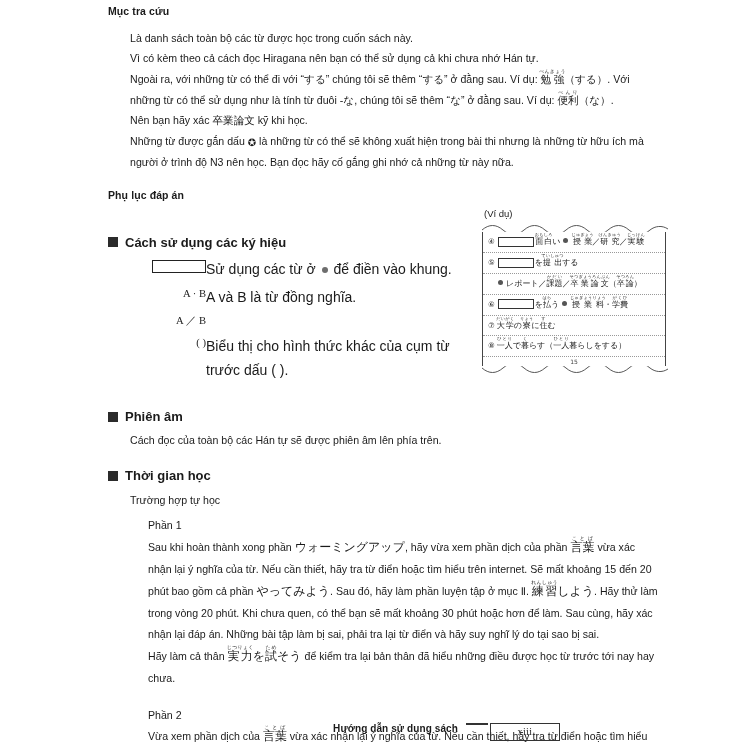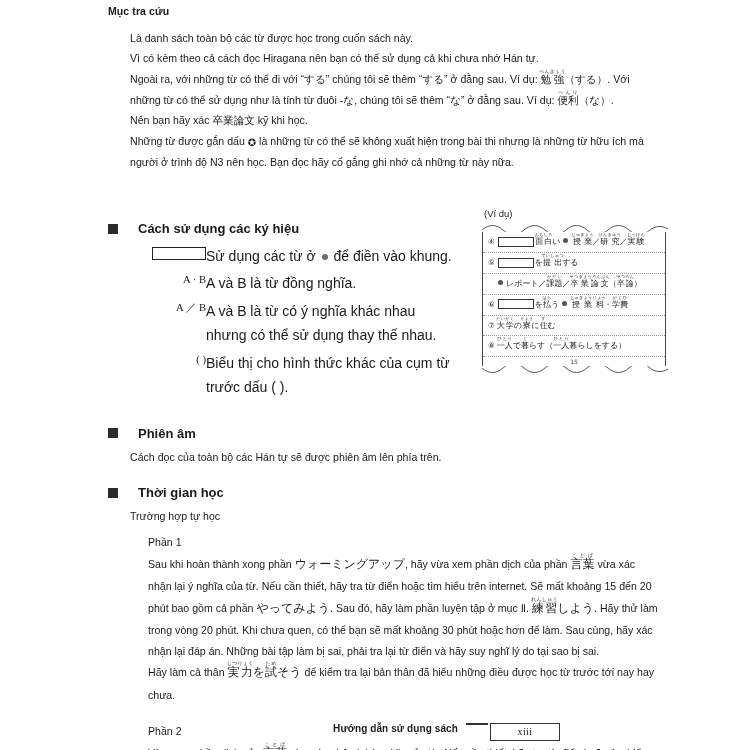--- a/index.html
+++ b/index.html
@@ -31,21 +31,21 @@
     margin: 0;
     line-height: 1.3;
   }
   .h-sec {
     font-size: 13px;
     font-weight: bold;
     margin: 0;
     line-height: 1.35;
     display: flex;
     align-items: center;
-    gap: 20px;
+    gap: 7px;
   }
   .sq {
     display: inline-block;
     width: 10px;
     height: 10px;
     background: #2b2b2b;
     flex: 0 0 auto;
     position: relative;
     top: 0px;
   }
@@ -231,40 +231,40 @@
   <p class="p indent1">Vì có kèm theo cả cách đọc Hiragana nên bạn có thể sử dụng cả khi chưa nhớ Hán tự.</p>
   <p class="p indent1">
     <span>Ngoài ra, với những từ có thể đi với “</span><span class="jp">する</span><span>” chúng tôi sẽ thêm “</span><span class="jp">する</span><span>” ở đằng sau. Ví dụ: </span><ruby class="jp"><span>勉強</span><rt>べんきょう</rt></ruby><span>（する）. Với những từ có thể sử dụng như là tính từ đuôi -</span><span class="jp">な</span><span>, chúng tôi sẽ thêm “</span><span class="jp">な</span><span>” ở đằng sau. Ví dụ: </span><ruby class="jp"><span>便利</span><rt>べんり</rt></ruby><span>（な）.</span>
   </p>
   <p class="p indent1">Nên bạn hãy xác 卒業論文 kỹ khi học.</p>
   <p class="p indent1">
     <span>Những từ được gắn dấu </span><span class="starmark">✪</span><span> là những từ có thể sẽ không xuất hiện trong bài thi nhưng là những từ hữu ích mà người ở trình độ N3 nên học. Bạn đọc hãy cố gắng ghi nhớ cả những từ này nữa.</span>
   </p>
 
   <div class="gap-m"></div>
+  <h3 class="h-plain">Phụ lục đáp án</h3>
   <div class="gap-s"></div>
 
   <div class="gap-l"></div>
   <h2 class="h-sec">
     <span class="sq"></span>
     <span>Cách sử dụng các ký hiệu</span>
   </h2>
 
   <div class="legend">
     <div class="legend-row">
       <div class="legend-key"><span class="boxglyph"></span></div>
       <div class="legend-val"><span>Sử dụng các từ ở </span><span class="dotmark"></span><span> để điền vào khung.</span></div>
     </div>
     <div class="legend-row">
       <div class="legend-key">A · B</div>
       <div class="legend-val">A và B là từ đồng nghĩa.</div>
     </div>
     <div class="legend-row">
       <div class="legend-key">A ／ B</div>
-      <div class="legend-val">A và B là từ có ý nghĩa khác nhau nhưng có thể sử dụng thay thế nhau.</div>
     </div>
     <div class="legend-row">
       <div class="legend-key parens">(    )</div>
       <div class="legend-val">Biểu thị cho hình thức khác của cụm từ trước dấu (    ).</div>
     </div>
   </div>
 
   <div class="example-wrap">
     <div class="example-label">(Ví dụ)</div>
     <svg class="torn" viewBox="0 0 186 9" preserveAspectRatio="none">

